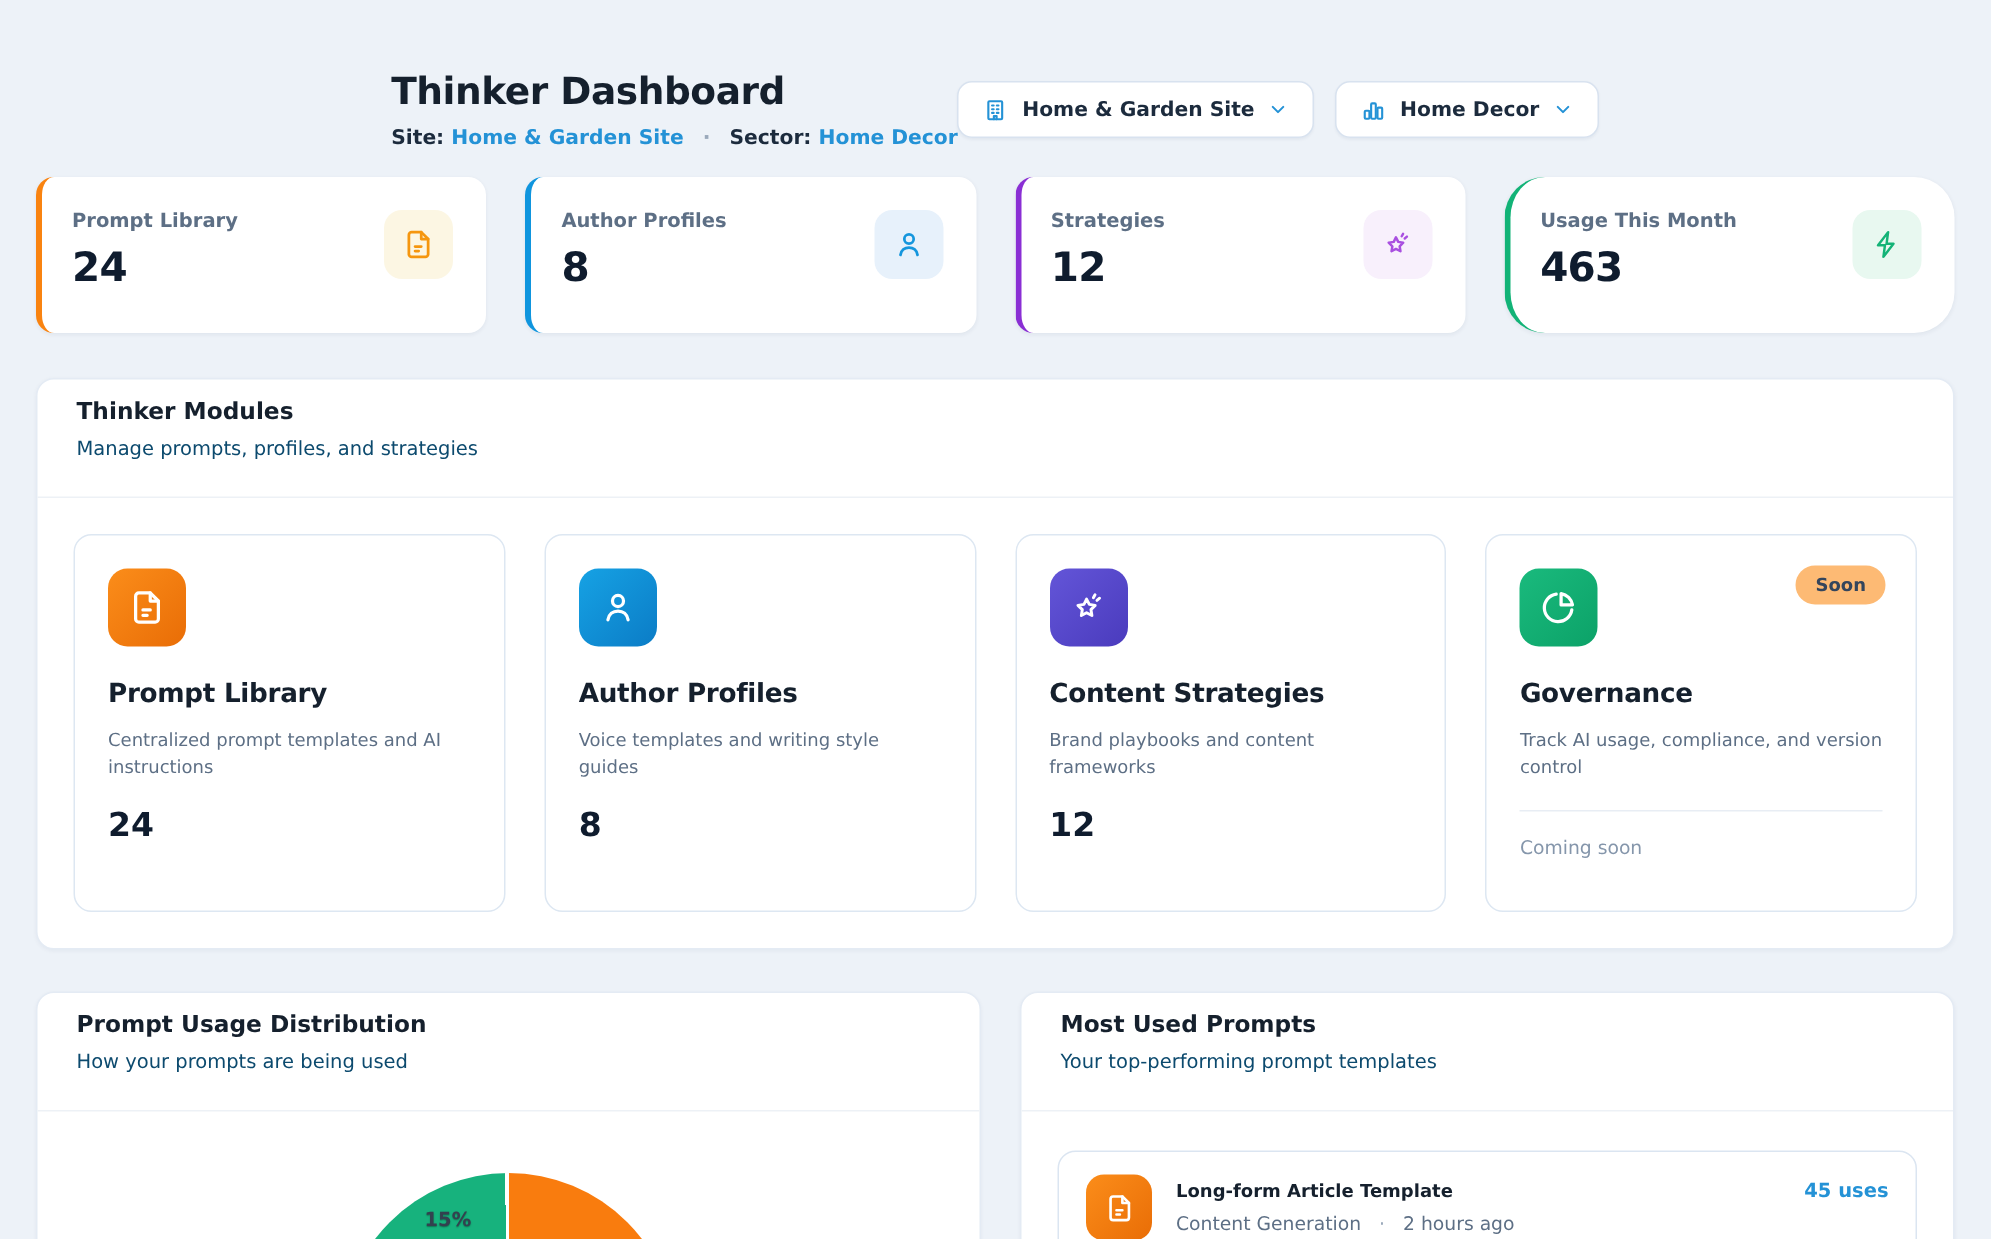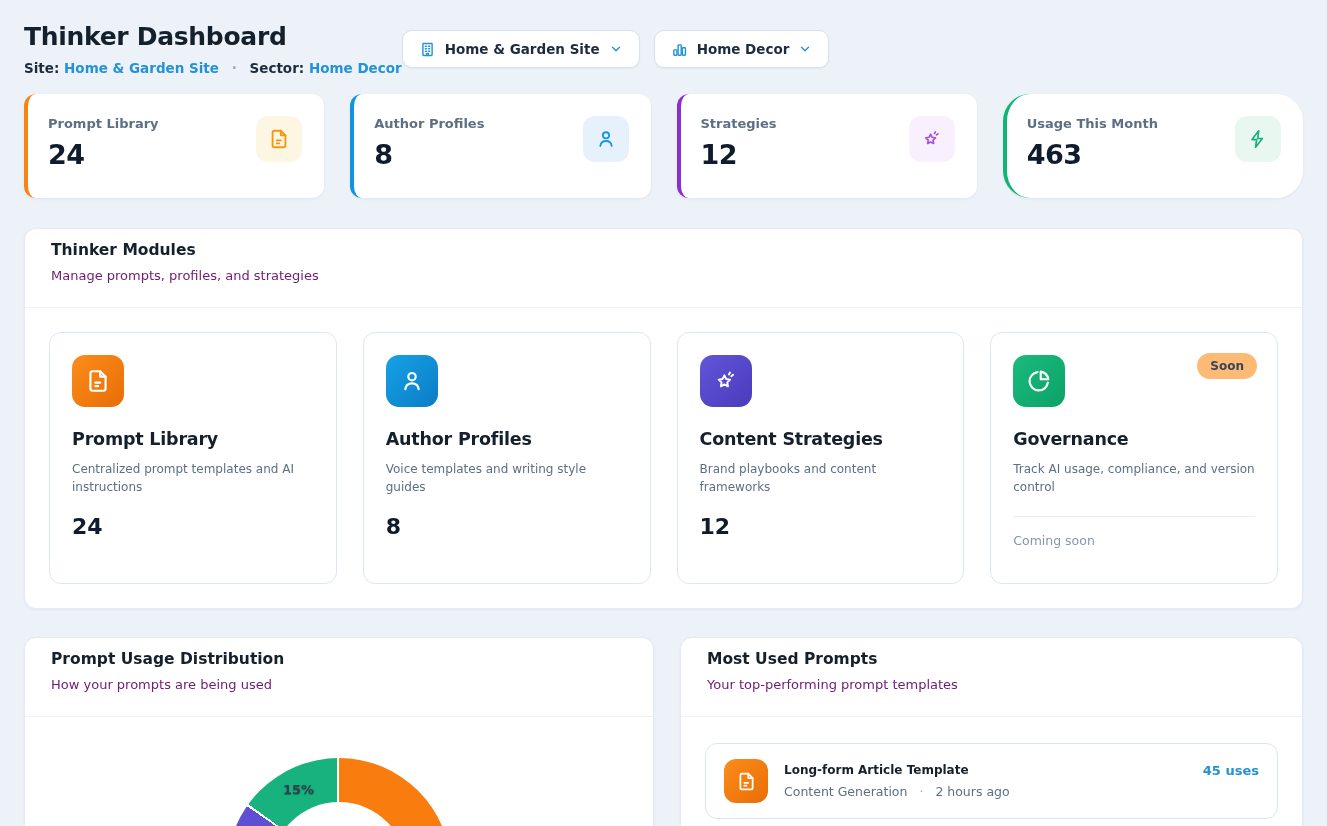--- a/index.html
+++ b/index.html
@@ -5,21 +5,21 @@
   * { margin:0; padding:0; box-sizing:border-box; }
   html,body { width:1327px; height:826px; overflow:hidden; }
   body {
     background:#edf2f8;
     font-family:"DejaVu Sans","Liberation Sans",sans-serif;
     color:#14202f;
   }
   .page { padding:22px 24px 0; }
 
   
-  .header { display:flex; justify-content:flex-start; align-items:center; margin-bottom:18px; }
+  .header { display:flex; justify-content:center; align-items:center; margin-bottom:18px;margin-top:24px; }
   .page-title { font-size:25px; font-weight:800; letter-spacing:-.3px; color:#15202d; }
   .subtitle { margin-top:9px; font-size:13.5px; font-weight:600; color:#1c2b3d; }
   .subtitle .link { color:#2492d6; text-decoration:none; cursor:pointer; }
   .subtitle .dot { color:#9aa9bb; margin:0 8px; font-weight:700; }
   .hdr-buttons { display:flex; gap:14px; }
   .pill-btn {
     display:flex; align-items:center; gap:9px; height:38px; padding:0 16px;
     background:#fff; border:1px solid #d8e2ef; border-radius:10px; cursor:pointer;
     font-size:13.5px; font-weight:700; color:#1c2b3d;
     box-shadow:0 1px 2px rgba(20,40,70,.05);
@@ -49,21 +49,21 @@
   .stat-icon.t-green  { background:#e8f8f0; color:#14b377; }
 
   
   .panel {
     background:#fff; border:1px solid #e4ebf4; border-radius:12px;
     box-shadow:0 1px 3px rgba(20,40,70,.05);
   }
   .modules-panel { margin-top:30px; }
   .panel-head { padding:12px 26px 24px; border-bottom:1px solid #edf1f6; }
   .panel-title { font-size:15.5px; font-weight:800; color:#15202d; }
-  .panel-sub { margin-top:9px; font-size:13px; color:#701a75; }
+  .panel-sub { margin-top:9px; font-size:13px; color:#0c4a6e; }
   .modules-grid { display:grid; grid-template-columns:repeat(4,1fr); gap:26px; padding:24px; }
   .module-card {
     border:1.5px solid #dde7f2; border-radius:12px; padding:22px; position:relative;
     background:#fff; cursor:pointer; min-height:252px;
   }
   .module-icon { width:52px; height:52px; border-radius:13px; display:flex; align-items:center; justify-content:center; color:#fff; }
   .g-orange { background:linear-gradient(135deg,#fb8d1a,#e96d06); }
   .g-blue   { background:linear-gradient(135deg,#16a2e4,#0b7cc6); }
   .g-purple { background:linear-gradient(135deg,#6355d8,#4a3bbd); }
   .g-green  { background:linear-gradient(135deg,#1aba7d,#0ca268); }

